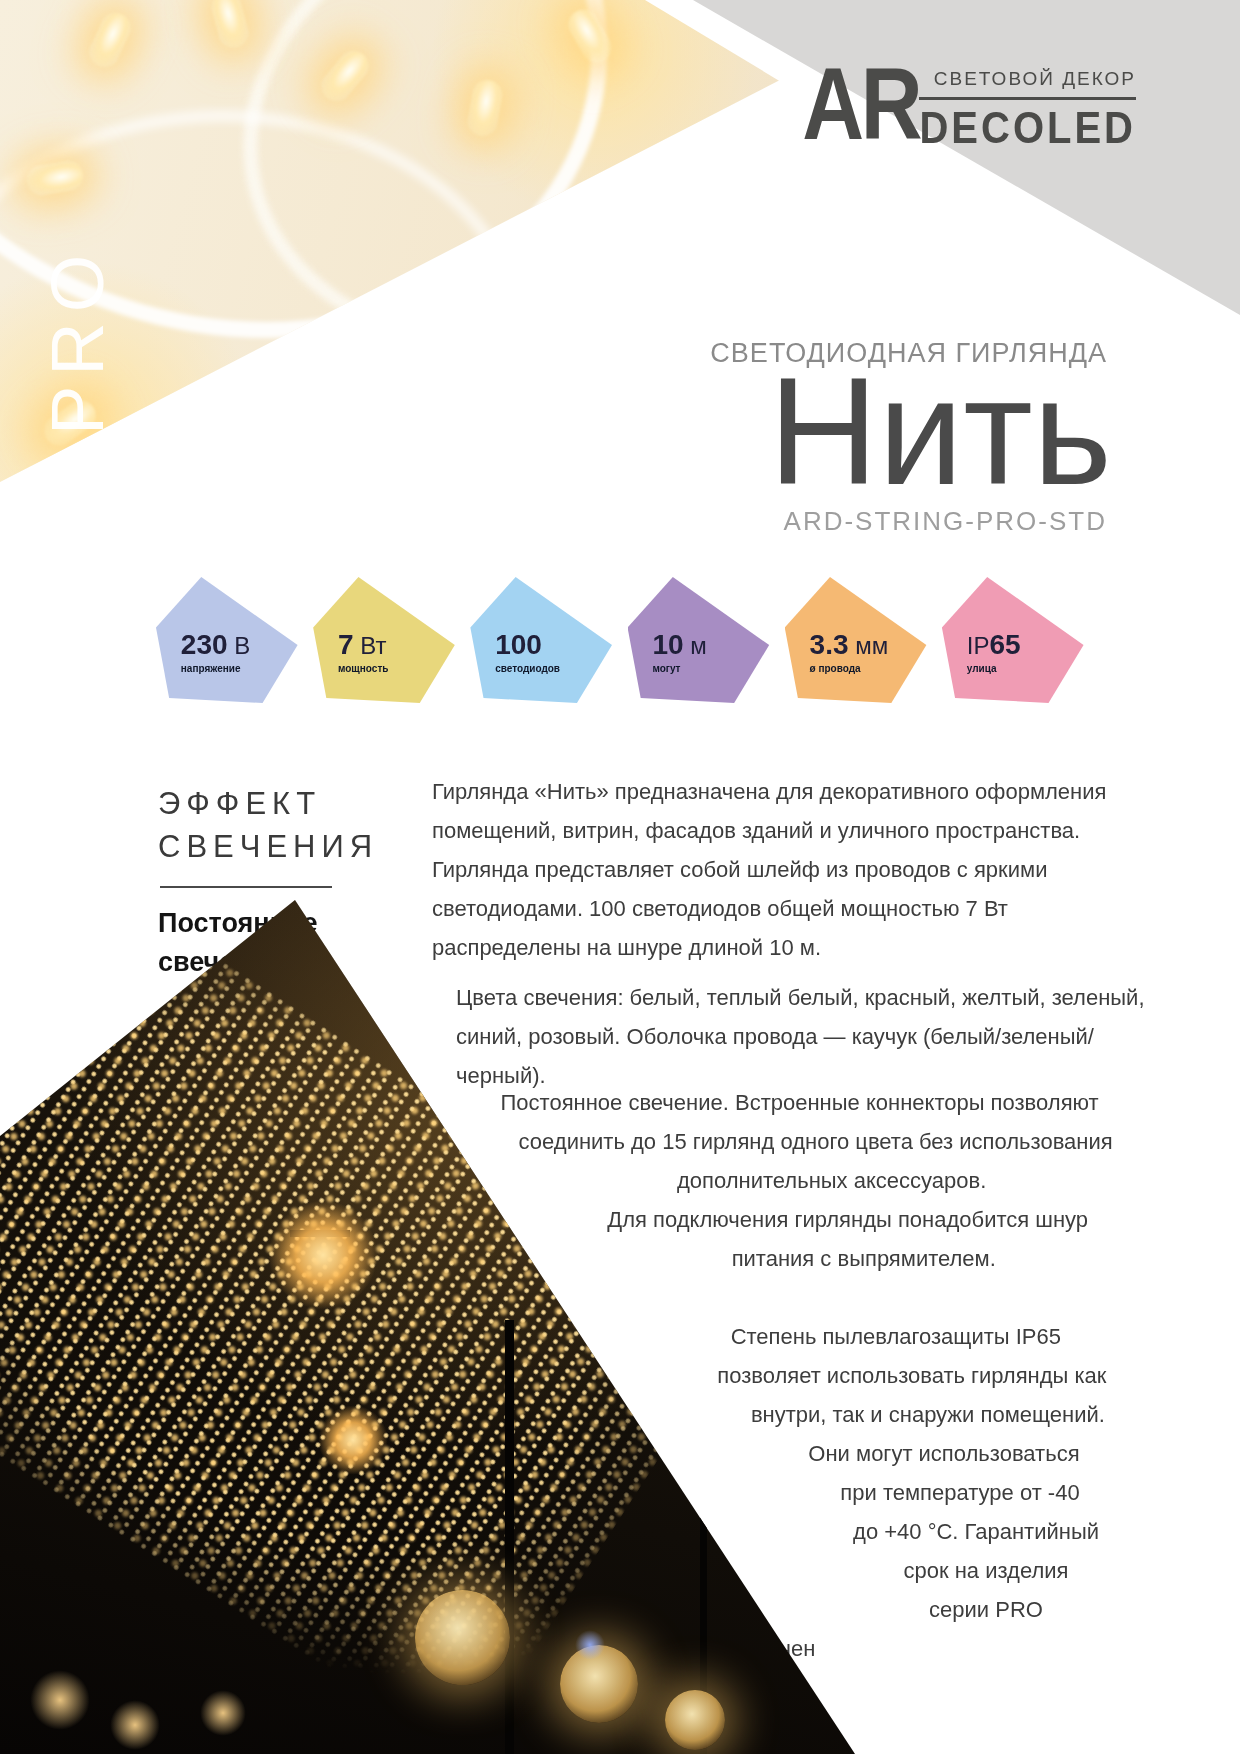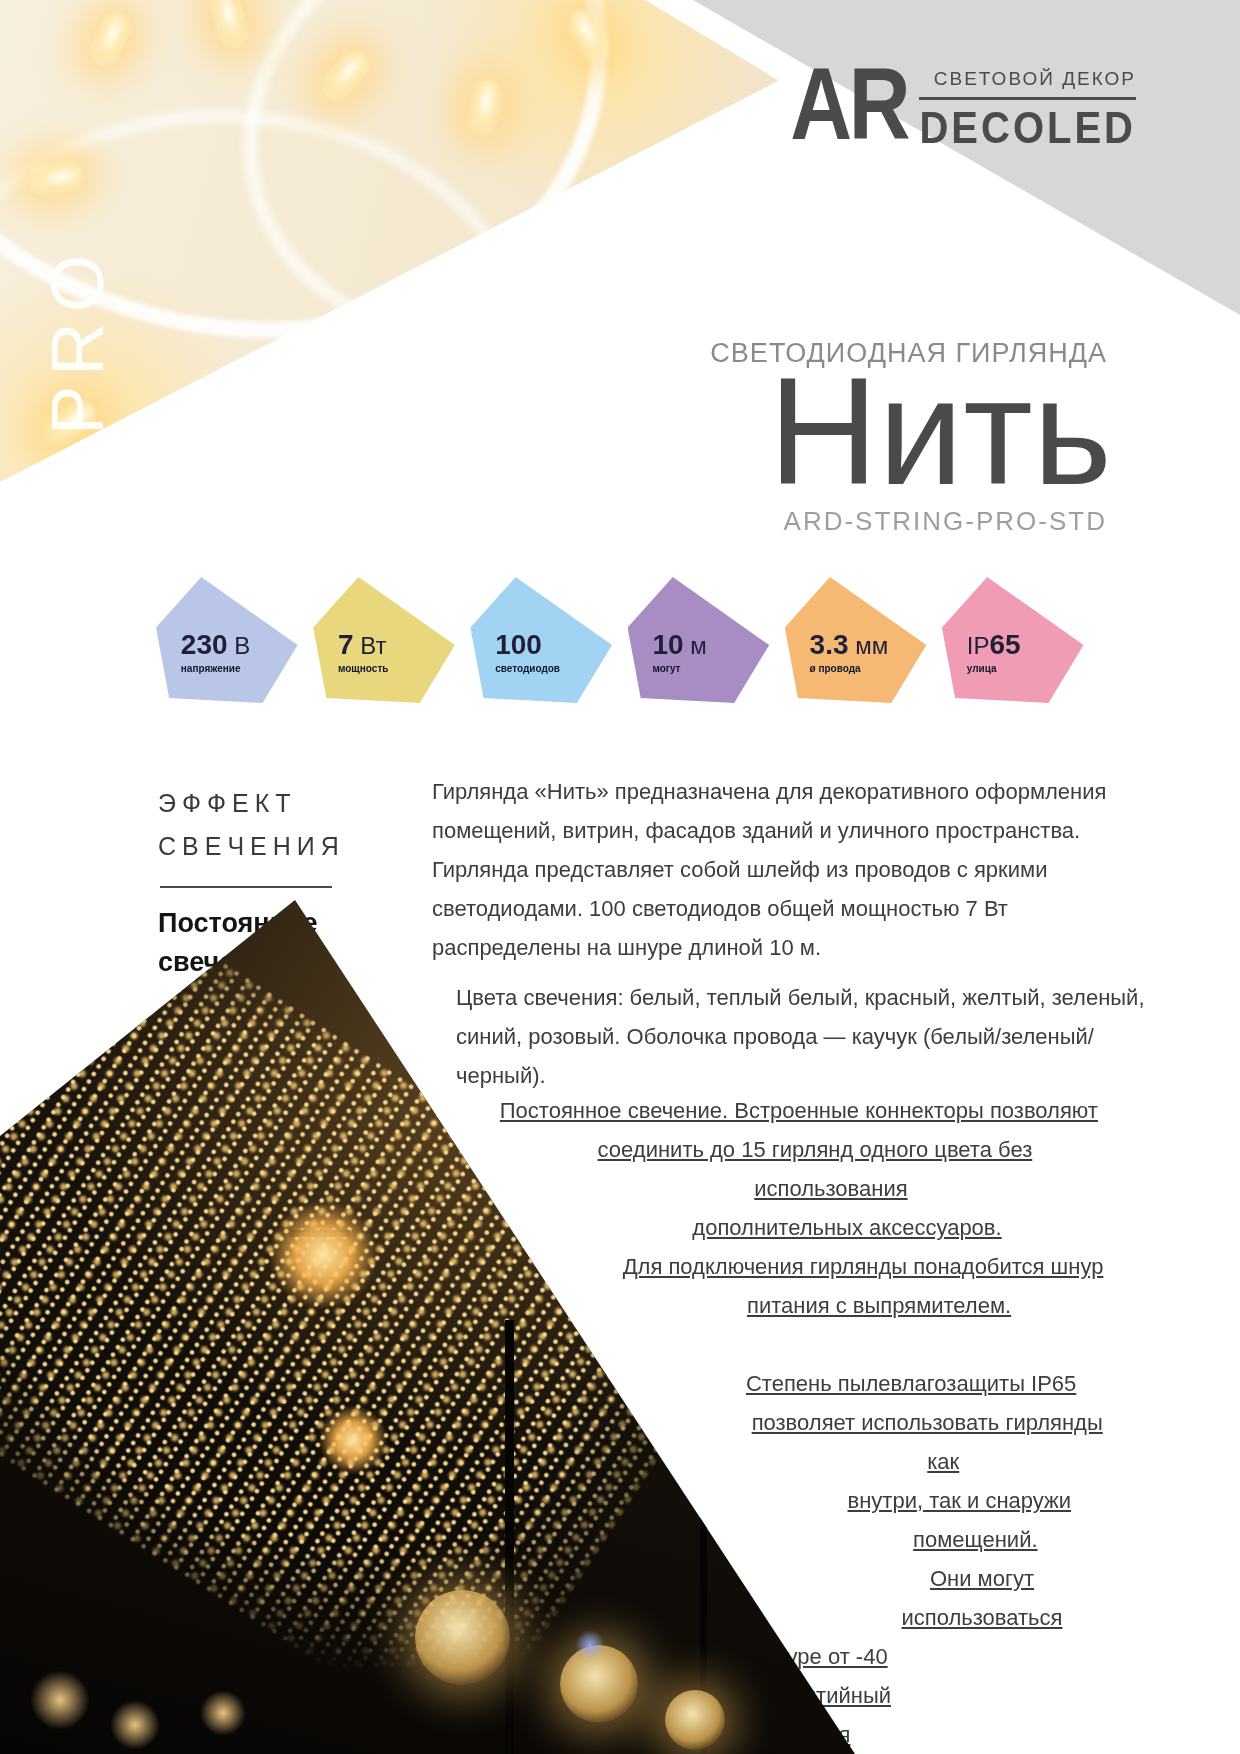--- a/index.html
+++ b/index.html
@@ -24,21 +24,21 @@
         background:radial-gradient(ellipse at 50% 38%,#fffef5 0%,#ffe9ae 45%,rgba(255,201,92,.25) 100%);
         box-shadow:0 0 36px 16px rgba(255,215,132,.8);}
   .pro-watermark{position:absolute;left:-38px;top:282px;width:226px;height:80px;
         transform:rotate(-90deg);font-size:74px;font-weight:300;letter-spacing:10px;
         color:rgba(255,255,255,.95);}
 
   .band-white{position:absolute;inset:0;clip-path:polygon(645px 0,1240px 0,1240px 358px);background:#ffffff;}
   .brand-gray{position:absolute;inset:0;clip-path:polygon(693px 0,1240px 0,1240px 315px);
         background:linear-gradient(160deg,#dedddc 0%,#d3d2d1 70%);}
 
-  .logo{position:absolute;top:58px;right:104px;display:flex;gap:12px;color:#4b4b49;}
+  .logo{position:absolute;top:58px;right:104px;display:flex;color:#4b4b49;}
   .logo-ar{font-size:102px;line-height:.92;font-weight:700;letter-spacing:-4px;
            transform:scaleX(.84);transform-origin:100% 0;}
   .logo-right{display:flex;flex-direction:column;align-items:flex-end;padding-top:10px;}
   .logo-tagline{font-size:19px;letter-spacing:2px;white-space:nowrap;}
   .logo-line{width:100%;border-top:3px solid #4b4b49;margin:7px 0 5px;}
   .logo-name{font-size:40px;font-weight:700;letter-spacing:3px;transform:scaleY(1.12);white-space:nowrap;}
 
   
   .category{position:absolute;right:133px;top:338px;font-size:27px;letter-spacing:1px;color:#8a8a8a;font-weight:300;text-align:center;}
   .title{position:absolute;right:128px;top:352px;font-size:152px;line-height:1.05;font-weight:300;color:#4a4a4a;}
@@ -48,33 +48,33 @@
   .badges{position:absolute;left:156px;top:577px;width:932px;display:flex;justify-content:space-between;}
   .badge{position:relative;width:146px;height:126px;}
   .badge-shape{position:absolute;inset:0;clip-path:polygon(31% 0%,97% 54%,73% 100%,9% 96%,0% 40%);}
   .badge-text{position:absolute;left:17%;top:42%;color:#20203a;text-align:left;line-height:1.1;}
   .badge-value{font-size:28px;font-weight:700;white-space:nowrap;}
   .badge-value .lt{font-weight:400;font-size:24px;}
   .badge-caption{font-size:10px;font-weight:700;color:#0f172a;margin-top:2px;white-space:nowrap;}
 
   
   .effect{position:absolute;left:158px;top:782px;width:230px;color:#3a3a3a;}
-  .effect-heading{font-size:25px;line-height:43px;letter-spacing:6px;white-space:pre-line;font-weight:400;}
+  .effect-heading{font-size:31px;line-height:43px;letter-spacing:6px;white-space:pre-line;font-weight:400;}
   .effect-divider{width:172px;border:none;border-top:2px solid #4a4a4a;margin:18px 0 16px 2px;}
   .effect-mode{font-size:27px;line-height:39px;font-weight:700;color:#141414;white-space:pre-line;}
 
   
   .para{position:absolute;font-size:22px;line-height:39px;color:#3d3d3d;white-space:pre-line;}
   .p1{left:432px;top:772px;width:716px;}
   .p2{left:432px;top:978px;width:716px;margin-left:24px;}
   .wrap-zone{position:absolute;left:418px;top:1083px;width:700px;font-size:22px;line-height:39px;
              color:#3d3d3d;text-align:center;}
   .wrap-float{float:left;width:436px;height:530px;
               shape-outside:polygon(0 0,436px 530px,0 530px);shape-margin:24px;}
-  .wrap-zone p{margin:8px;white-space:pre-line;text-decoration:underline;}
+  .wrap-zone p{margin:0;white-space:pre-line;}
   .wrap-zone .p4{margin-top:39px;}
 
   
   .street{position:absolute;left:0;top:900px;width:860px;height:854px;
           clip-path:polygon(295px 0,855px 854px,0 854px,0 236px);
           background:linear-gradient(195deg,#2a1f12 0%,#16110a 45%,#070504 100%);}
   .canopy-glow{position:absolute;left:60px;top:0;width:760px;height:560px;
           background:radial-gradient(ellipse at 55% 35%,rgba(140,104,48,.55) 0%,rgba(140,104,48,0) 70%);}
   .canopy{position:absolute;left:70px;top:-40px;width:820px;height:540px;
           transform:rotate(33deg);transform-origin:0 0;

